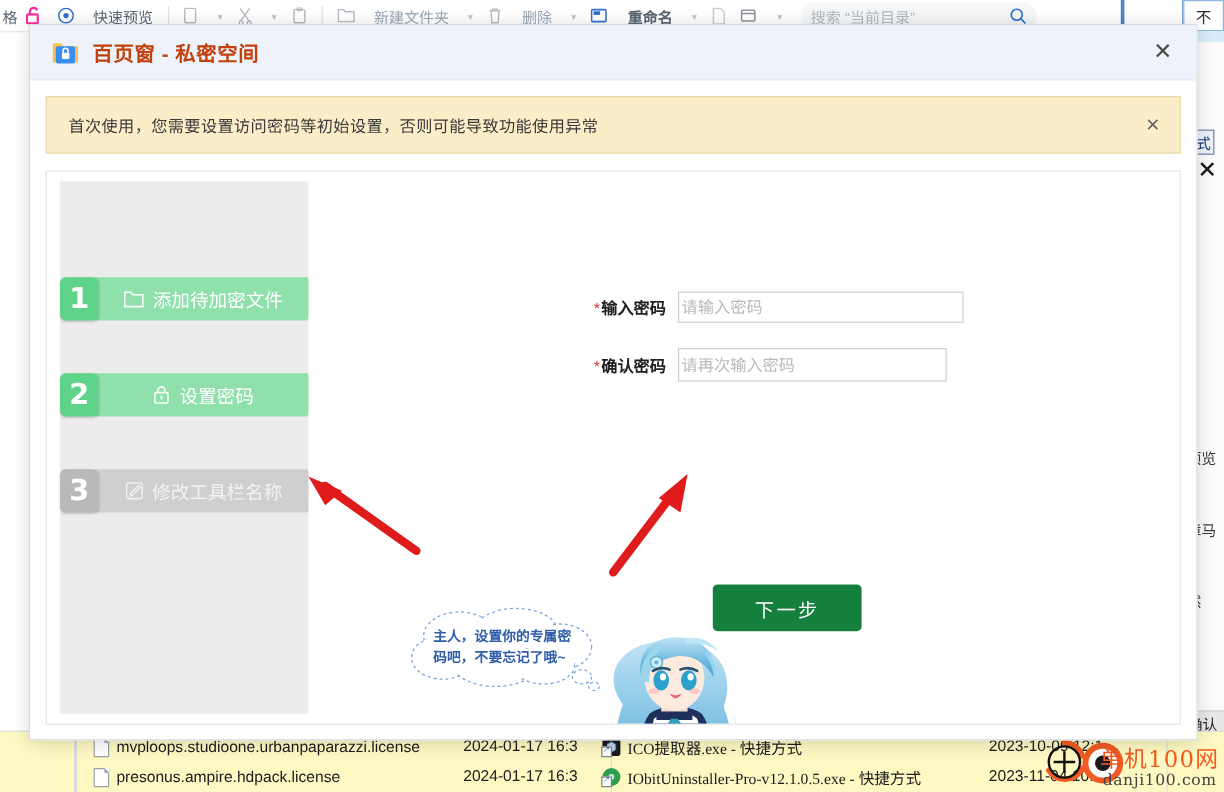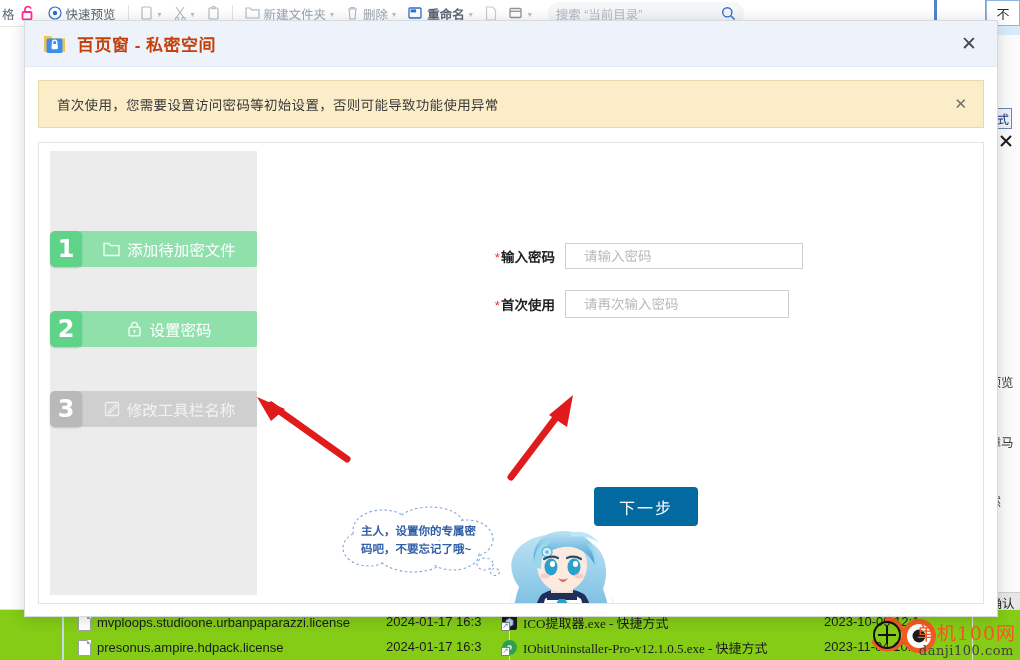--- a/index.html
+++ b/index.html
@@ -12,21 +12,21 @@
 
   
   #explorer{position:absolute;inset:0;background:#ffffff;}
 
   .ex-toolbar{
     position:absolute;left:0;top:0;width:1020px;height:26px;
     background:#ffffff;border-bottom:1px solid #e8e8e8;
     display:flex;align-items:center;font-size:12.5px;color:#9aa0a6;
     white-space:nowrap;overflow:hidden;
   }
-  .ex-toolbar .tb-item{display:flex;align-items:center;gap:4px;padding:0 6px;height:26px;}
+  .ex-toolbar .tb-item{display:flex;align-items:center;gap:16px;padding:0 6px;height:26px;}
   .ex-toolbar .tb-label{color:#9aa7b4;font-size:12.5px;}
   .ex-toolbar .tb-label.dark{color:#5a6673;}
   .ex-toolbar .tb-sep{width:1px;height:16px;background:#e0e4e8;margin:0 6px;}
   .ex-toolbar .caret{font-size:8px;color:#b9c0c7;transform:translateY(1px);}
   .ic{display:inline-block;line-height:1;}
   .ic svg{display:block;}
 
   .search-box{
     display:flex;align-items:center;gap:6px;
     margin-left:10px;padding:2px 8px;border-radius:12px;
@@ -52,21 +52,21 @@
   .rp-iconrow{position:absolute;left:4px;top:98px;display:flex;gap:6px;align-items:center;}
   .rp-frag{position:absolute;left:2px;font-size:12.5px;color:#3b3b3b;white-space:nowrap;}
   .rp-confirm{position:absolute;left:0;right:0;top:557px;height:20px;background:#e7e7e7;
      border-top:1px solid #d0d0d0;font-size:12.5px;color:#222;padding-left:3px;white-space:nowrap;}
   .rp-radio{position:absolute;left:20px;top:588px;width:17px;height:17px;border-radius:50%;
      border:1px solid #9b9b9b;background:#fff;}
   .rp-radio-lbl{position:absolute;left:2px;top:589px;font-size:12.5px;color:#3b3b3b;}
 
   
   .filelist{
-    position:absolute;left:0;right:0;bottom:0;height:50px;background:#84cc16;
+    position:absolute;left:0;right:0;bottom:0;height:50px;background:#fef9c3;
     border-top:1px solid #dedede;
   }
   .fl-col{position:absolute;top:0;height:50px;}
   .fl-row{display:flex;align-items:center;height:25px;font-size:13px;color:#1b1b1b;white-space:nowrap;}
   .fl-name{display:flex;align-items:center;gap:6px;}
   .fl-date{position:absolute;font-size:13px;color:#1b1b1b;white-space:nowrap;}
   .fl-divider{position:absolute;top:0;width:1px;height:50px;background:#dcdcdc;}
   .fl-leftbar{position:absolute;left:62px;top:0;width:2px;height:50px;background:#c9d8ea;}
 
   .doc-icon{width:11px;height:14px;border:1px solid #9aa0a6;border-radius:1px;background:#fff;position:relative;}
@@ -136,28 +136,28 @@
   .step-ic{opacity:.95;display:flex;align-items:center;}
 
   
   .form{position:absolute;left:430px;top:100px;}
   .form-row{display:flex;align-items:center;margin-bottom:21px;}
   .form-label{width:86px;text-align:right;font-size:13.5px;color:#1f1f1f;font-weight:bold;
      padding-right:10px;white-space:nowrap;}
   .req{color:#e03a3a;font-weight:normal;margin-right:1px;}
   .form-input{
     width:238px;height:26px;border:1px solid #cfcfcf;background:#ffffff;
-    font-size:13.5px;color:#111;padding:0 18px;outline:none;box-sizing:border-box;
+    font-size:13.5px;color:#111;padding:0 2px;outline:none;box-sizing:border-box;
     font-family:"Liberation Sans","DejaVu Sans",sans-serif;
   }
   .form-input::placeholder{color:#b9b9b9;}
   .form-input.tall{height:28px;width:224px;}
 
   .next-btn{
-    position:absolute;left:555px;top:344px;width:104px;height:39px;background:#0369a1;
+    position:absolute;left:555px;top:344px;width:124px;height:39px;background:#15803d;
     color:#ffffff;border:none;border-radius:4px;font-size:16px;cursor:pointer;
     font-family:"Liberation Sans","DejaVu Sans",sans-serif;letter-spacing:2px;
   }
 
   
   .arrow{position:absolute;pointer-events:none;}
 
   
   .bubble{position:absolute;left:296px;top:363px;width:168px;height:70px;}
   .bubble-text{
@@ -451,21 +451,21 @@
 
     <div class="form">
       <div class="form-row">
         <span class="form-label">
           <span class="req">*</span><span>输入密码</span>
         </span>
         <input class="form-input" type="text" placeholder="请输入密码" style="">
       </div>
       <div class="form-row">
         <span class="form-label">
-          <span class="req">*</span><span>首次使用</span>
+          <span class="req">*</span><span>确认密码</span>
         </span>
         <input class="form-input tall" type="text" placeholder="请再次输入密码" style="">
       </div>
     </div>
 
     <button class="next-btn">下一步</button>
 
     <svg class="arrow" style="left:212px;top:252px;width:110px;height:70px;">
       <path d="M96 64 L20 10" stroke="#e01b1b" stroke-width="7" stroke-linecap="round"></path>
       <path d="M6 2 L34 14 L20 26 Z" fill="#e01b1b"></path>

